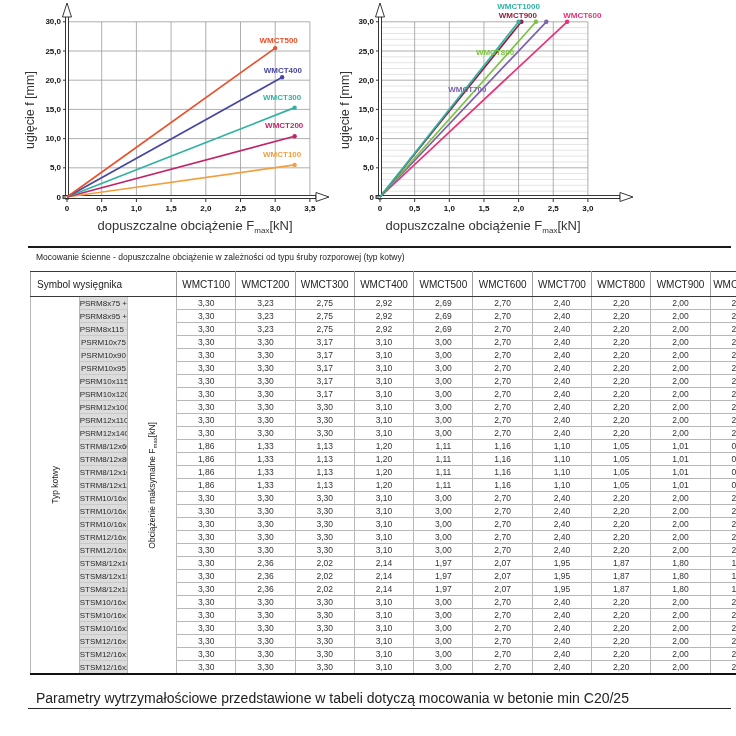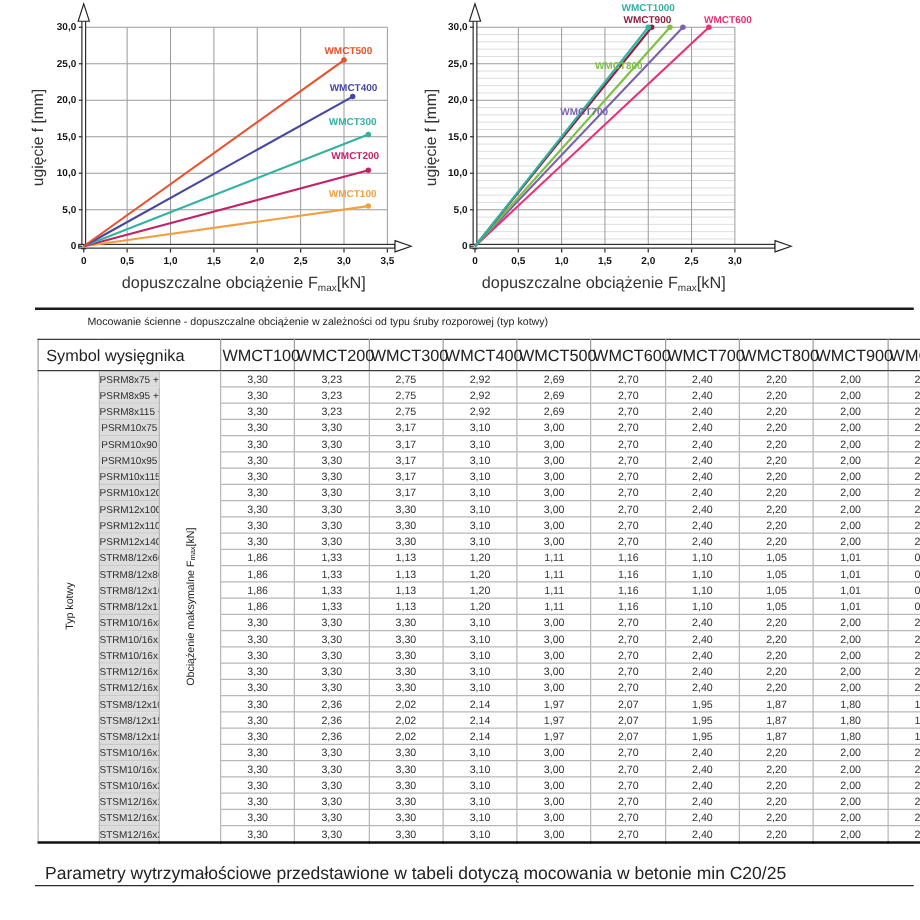--- a/index.html
+++ b/index.html
@@ -1,24 +1,24 @@
 <!DOCTYPE html>
 <html><head>
 <meta charset="utf-8">
 <style>
   html,body{margin:0;padding:0;background:#fff;}
   #page{position:relative;width:736px;height:736px;background:#fff;overflow:hidden;
         font-family:"Liberation Sans",sans-serif;color:#222;}
   #charts{position:absolute;left:0;top:0;}
   #rule-top{position:absolute;left:28px;top:246px;width:703px;height:2px;background:#1a1a1a;}
-  #table-title{position:absolute;left:36px;top:252px;font-size:8.5px;color:#222;margin-left:34px;}
+  #table-title{position:absolute;left:36px;top:252px;font-size:8.5px;color:#222;}
   #spec-table{position:absolute;left:30px;top:271px;width:701px;border-collapse:collapse;
               table-layout:fixed;border-top:1px solid #3a3a3a;border-bottom:2px solid #111;}
   #spec-table th{border:1px solid #9e9e9e;border-top:1px solid #3a3a3a;border-bottom:1px solid #3a3a3a;
-              font-size:13px;font-weight:normal;color:#222;height:22px;background:#fff;}
+              font-size:10px;font-weight:normal;color:#222;height:22px;background:#fff;}
   #spec-table th.sym{ text-align:left;padding-left:6px;}
   #spec-table td{border:1px solid #b7b7b7;font-size:8.5px;color:#333;height:12px;
               text-align:center;padding:0;overflow:hidden;white-space:nowrap;}
   #spec-table td.symbol{background:#dcdcdc;border:1px solid #c9c9c9;font-size:8px;color:#2b2b2b;}
   #spec-table td.rowgroup, #spec-table td.vlabel{background:#fff;}
   .vert{writing-mode:vertical-rl;transform:rotate(180deg);white-space:nowrap;
         font-size:8.5px;color:#222;margin:0 auto;}
   .vert sub{font-size:6px;}
   #footer-note{position:absolute;left:36px;top:690px;font-size:14px;color:#222;}
   #rule-bottom{position:absolute;left:28px;top:708px;width:703px;height:1px;background:#2a2a2a;}

